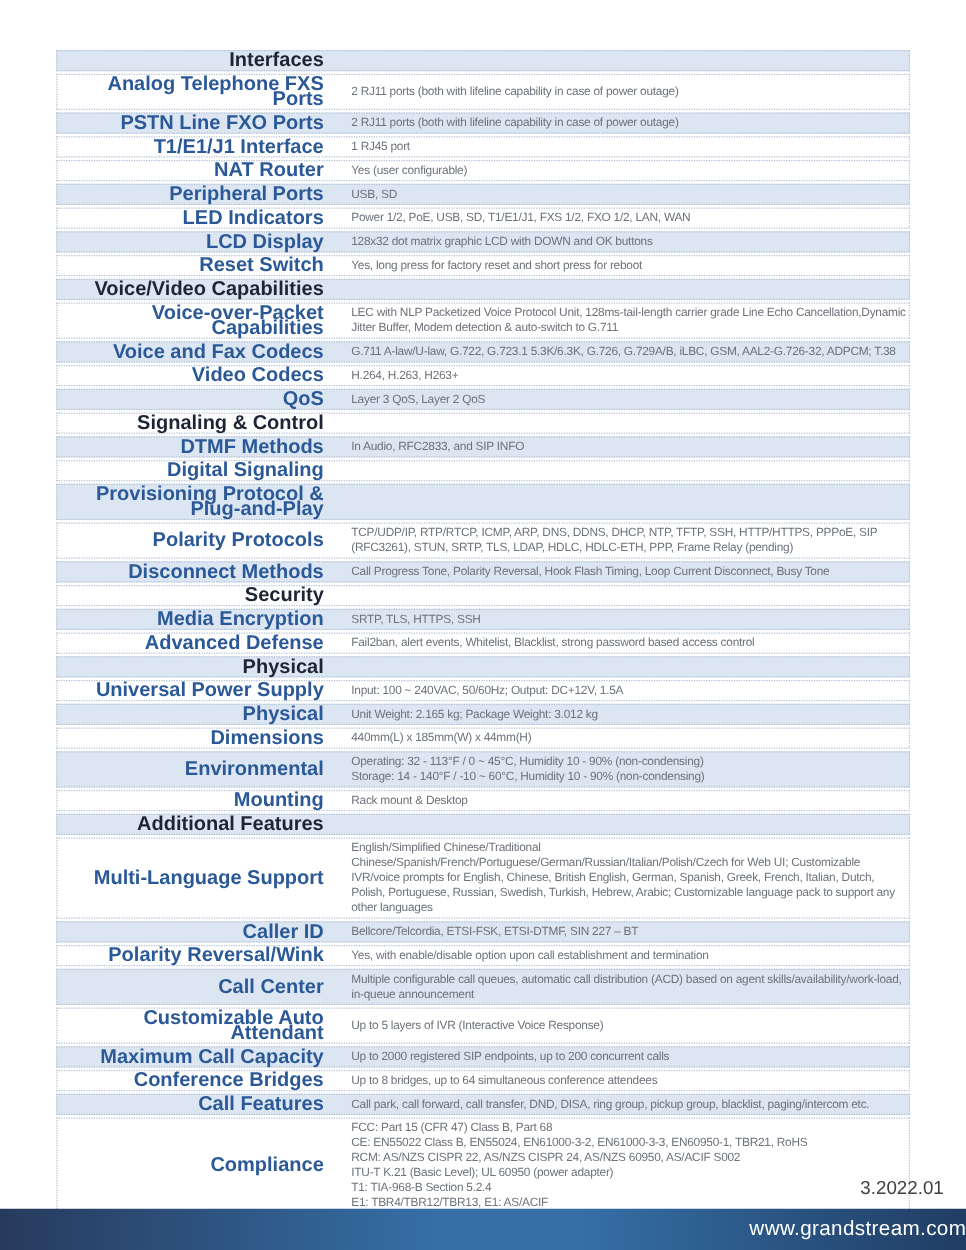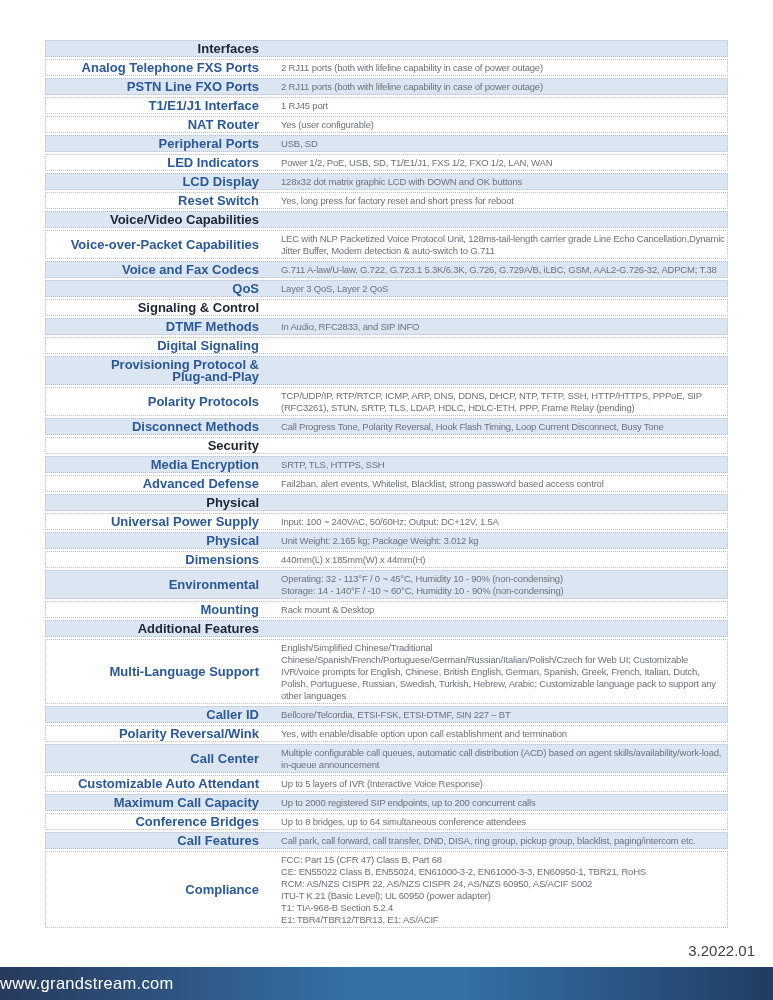--- a/index.html
+++ b/index.html
@@ -26,21 +26,21 @@
     box-sizing: border-box;
   }
   .trow.shade { background: var(--row-shade, #dce6f2); }
 
   .cell { box-sizing: border-box; }
   .label {
     width: 213px;
     flex: 0 0 213px;
     text-align: right;
     font-weight: bold;
-    font-size: 13px;
+    font-size: 16px;
     line-height: 12px;
     padding: 1.5px 0;
     color: var(--label-blue, #2b5998);
     white-space: pre-line;
     align-self: center;
   }
   .value {
     flex: 1 1 auto;
     margin-left: 22px;
     font-size: 9.5px;
@@ -63,21 +63,21 @@
     position: absolute;
     left: 0; right: 0; bottom: 0;
     height: 33px;
     background: linear-gradient(90deg,
       var(--footer-gradient-left, #273a5d) 0%,
       var(--footer-gradient-mid, #356fa6) 45%,
       var(--footer-gradient-mid, #356fa6) 60%,
       var(--footer-gradient-right, #203d63) 100%);
     display: flex;
     align-items: center;
-    justify-content: flex-start;
+    justify-content: flex-end;
   }
   .footer-url {
     color: #ffffff;
     font-size: 16.5px;
     letter-spacing: 0.3px;
     cursor: pointer;
   }
 </style>
 </head>
 <body>
@@ -124,20 +124,24 @@
         <div class="cell label">Voice/Video Capabilities</div>
         <div class="cell value"></div>
       </div>
       <div class="trow">
         <div class="cell label">Voice-over-Packet Capabilities</div>
         <div class="cell value">LEC with NLP Packetized Voice Protocol Unit, 128ms-tail-length carrier grade Line Echo Cancellation,Dynamic Jitter Buffer, Modem detection &amp; auto-switch to G.711</div>
       </div>
       <div class="trow shade">
         <div class="cell label">Voice and  Fax Codecs</div>
         <div class="cell value">G.711 A-law/U-law, G.722, G.723.1 5.3K/6.3K, G.726, G.729A/B, iLBC, GSM, AAL2-G.726-32, ADPCM; T.38</div>
+      </div>
+      <div class="trow">
+        <div class="cell label">Video Codecs</div>
+        <div class="cell value">H.264, H.263, H263+</div>
       </div>
       <div class="trow shade">
         <div class="cell label">QoS</div>
         <div class="cell value">Layer 3 QoS, Layer 2 QoS</div>
       </div>
       <div class="trow section">
         <div class="cell label">Signaling &amp; Control</div>
         <div class="cell value"></div>
       </div>
       <div class="trow shade">

